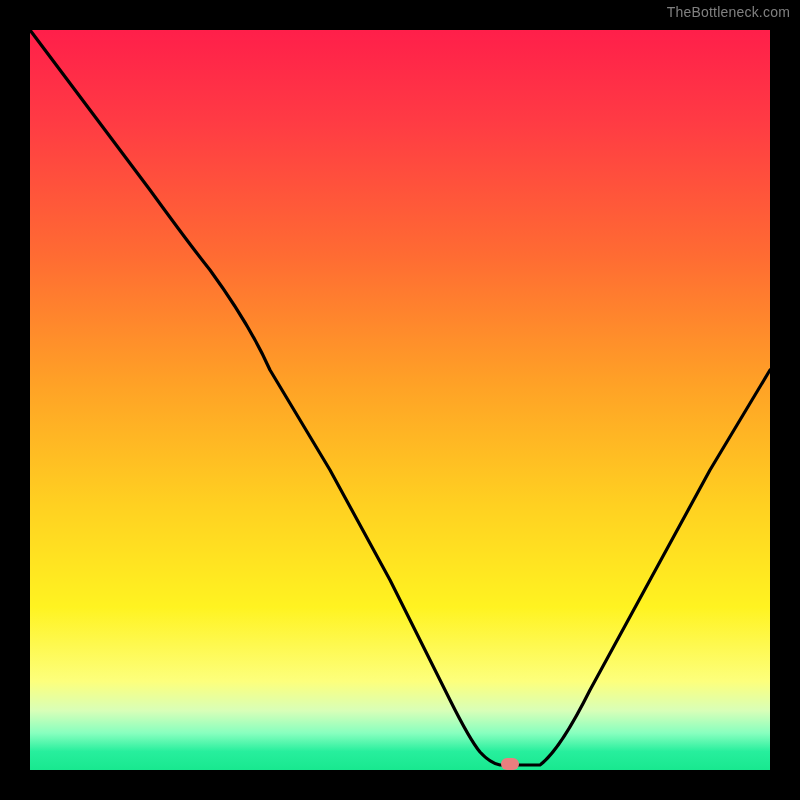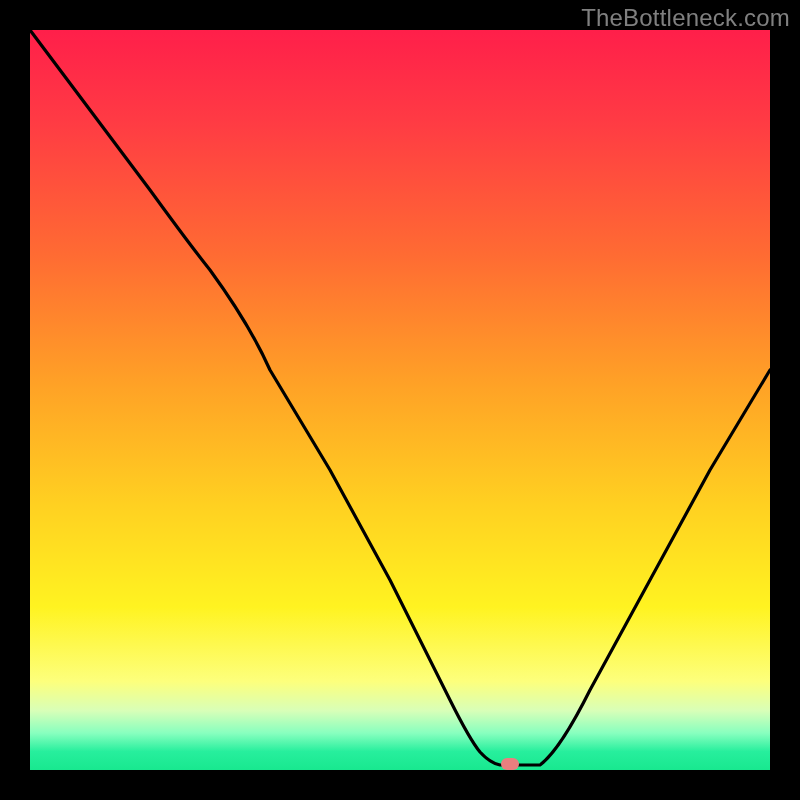--- a/index.html
+++ b/index.html
@@ -15,21 +15,21 @@
     position: relative;
     width: 800px;
     height: 800px;
     background: #000;
   }
   .watermark {
     position: absolute;
     top: 4px;
     right: 10px;
     color: #808080;
-    font-size: 24px;
+    font-size: 14px;
     font-weight: 500;
     letter-spacing: 0.2px;
     z-index: 10;
   }
   .plot-area {
     position: absolute;
     left: 30px;
     top: 30px;
     width: 740px;
     height: 740px;

